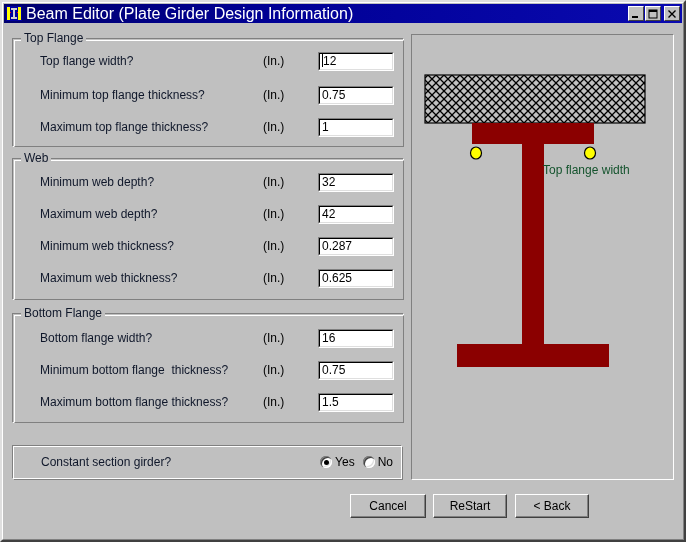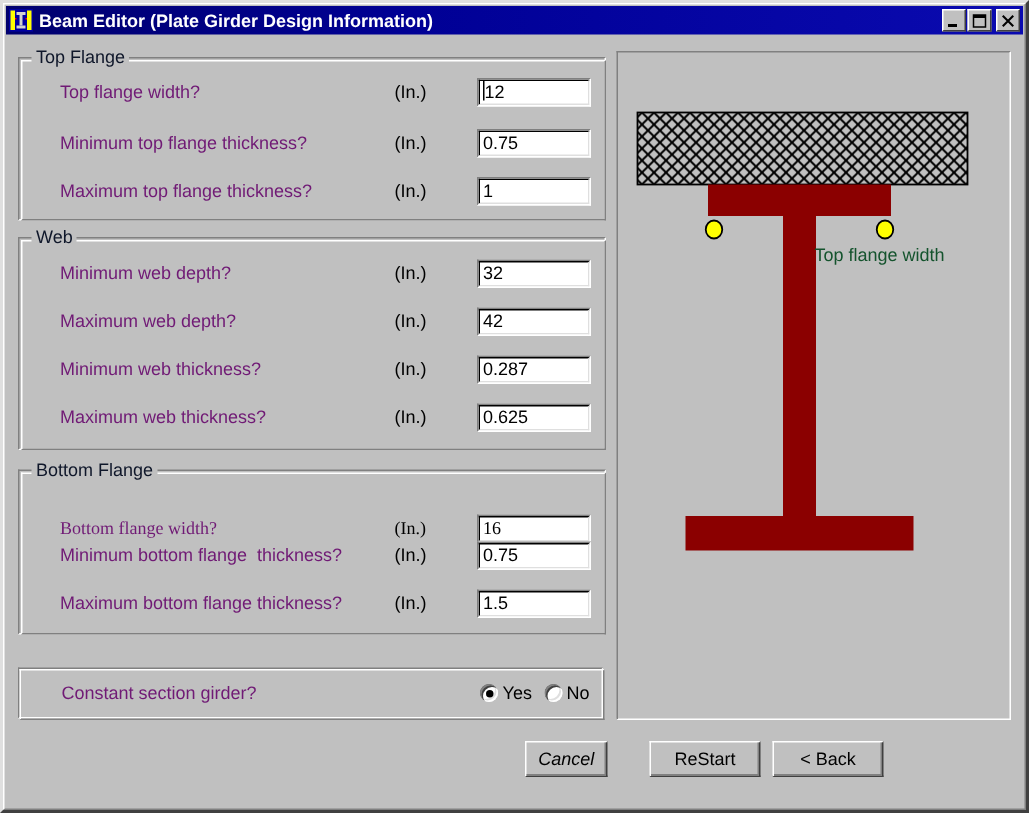--- a/index.html
+++ b/index.html
@@ -52,22 +52,22 @@
   .title-icon {
     width: 16px; height: 15px;
     margin-left: 1px;
     margin-right: 4px;
     flex: 0 0 auto;
     position: relative;
     background: #0000a0;
   }
   .title-text {
     color: #ffffff;
-    font-size: 12px;
-    font-weight: bold;
+    font-size: 16px;
+    font-weight: normal;
     letter-spacing: 0px;
     white-space: nowrap;
     flex: 1 1 auto;
     overflow: hidden;
   }
   .win-btns {
     display: flex;
     gap: 0px;
     flex: 0 0 auto;
     margin-right: 1px;
@@ -132,21 +132,21 @@
     position: absolute;
     left: 0;
     width: 100%;
     height: 20px;
   }
   .row-label {
     position: absolute;
     left: 28px;
     top: 2px;
     font-size: 12px;
-    color: #701a75;
+    color: #0f172a;
     white-space: pre;
   }
   .row-unit {
     position: absolute;
     left: 251px;
     top: 2px;
     font-size: 12px;
     color: #000;
     white-space: nowrap;
     text-align: center;
@@ -386,21 +386,21 @@
       <span class="row-label">Maximum web thickness?</span>
       <span class="row-unit">(In.)</span>
       <div class="textbox"><span>0.625</span></div>
     </div>
   </div>
 
   <div class="group" style="left:10px; top:305px; width:392px; height:116px;">
     <div class="group-frame"></div>
     <div class="group-title">Bottom Flange</div>
 
-    <div class="row" style="top:36px;font-family:Liberation Serif, serif;">
+    <div class="row" style="top:22px;">
       <span class="row-label">Bottom flange width?</span>
       <span class="row-unit">(In.)</span>
       <div class="textbox"><span>16</span></div>
     </div>
 
     <div class="row" style="top:54px;">
       <span class="row-label">Minimum bottom flange  thickness?</span>
       <span class="row-unit">(In.)</span>
       <div class="textbox"><span>0.75</span></div>
     </div>
@@ -442,17 +442,17 @@
       <rect x="110" y="109" width="22" height="200" fill="#8b0000"></rect>
 
       <rect x="45" y="309" width="152" height="23" fill="#8b0000"></rect>
 
       <ellipse cx="64" cy="118" rx="5.5" ry="6" fill="#ffff00" stroke="#000000" stroke-width="1.2"></ellipse>
       <ellipse cx="178" cy="118" rx="5.5" ry="6" fill="#ffff00" stroke="#000000" stroke-width="1.2"></ellipse>
     </svg>
     <span class="draw-label" style="left:131px; top:128px;">Top flange width</span>
   </div>
 
-  <button class="btn" style="left:348px; top:492px; width:55px;font-style:italic;">Cancel</button>
+  <button class="btn" style="left:348px; top:492px; width:76px;">Cancel</button>
   <button class="btn" style="left:513px; top:492px; width:74px;">&lt; Back</button>
   <button class="btn" style="left:431px; top:492px; width:74px;">ReStart</button>
 
 </div>
 
 </body></html>

